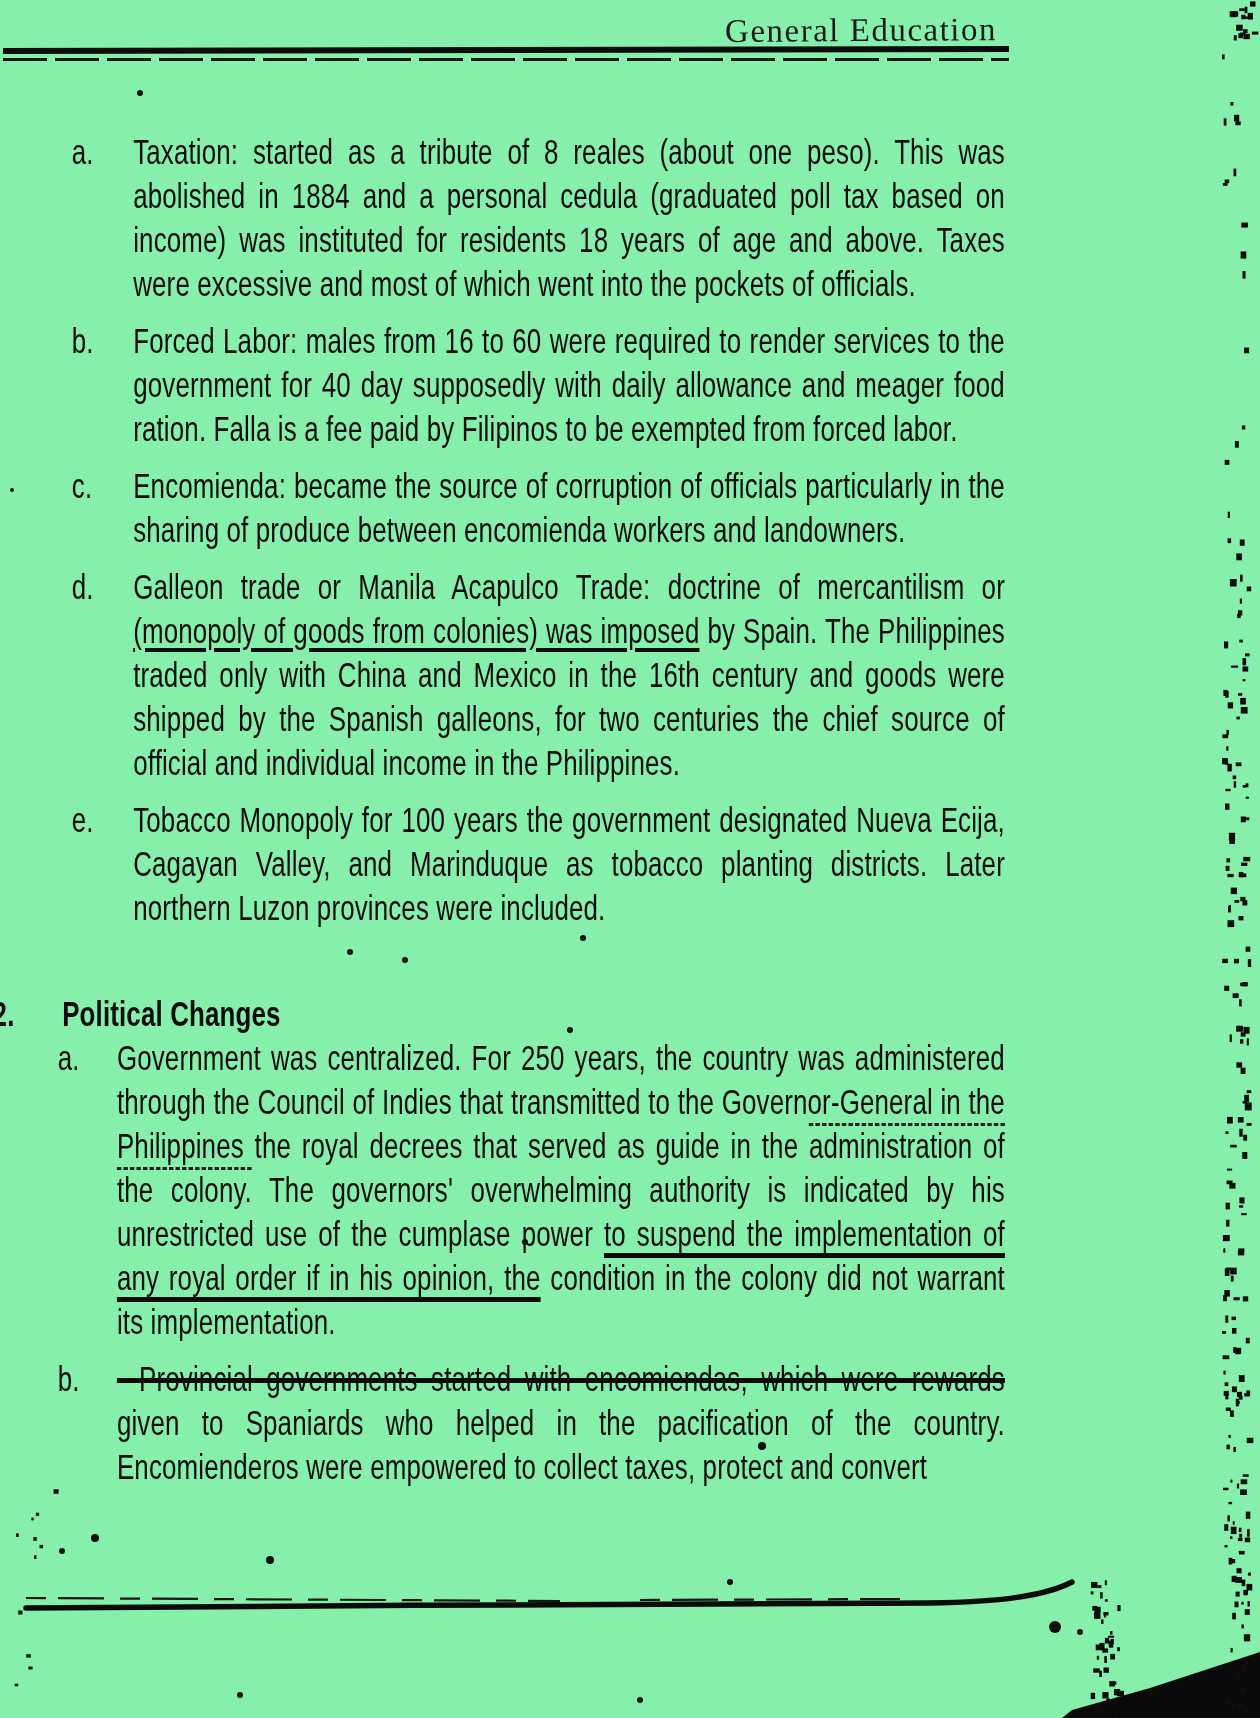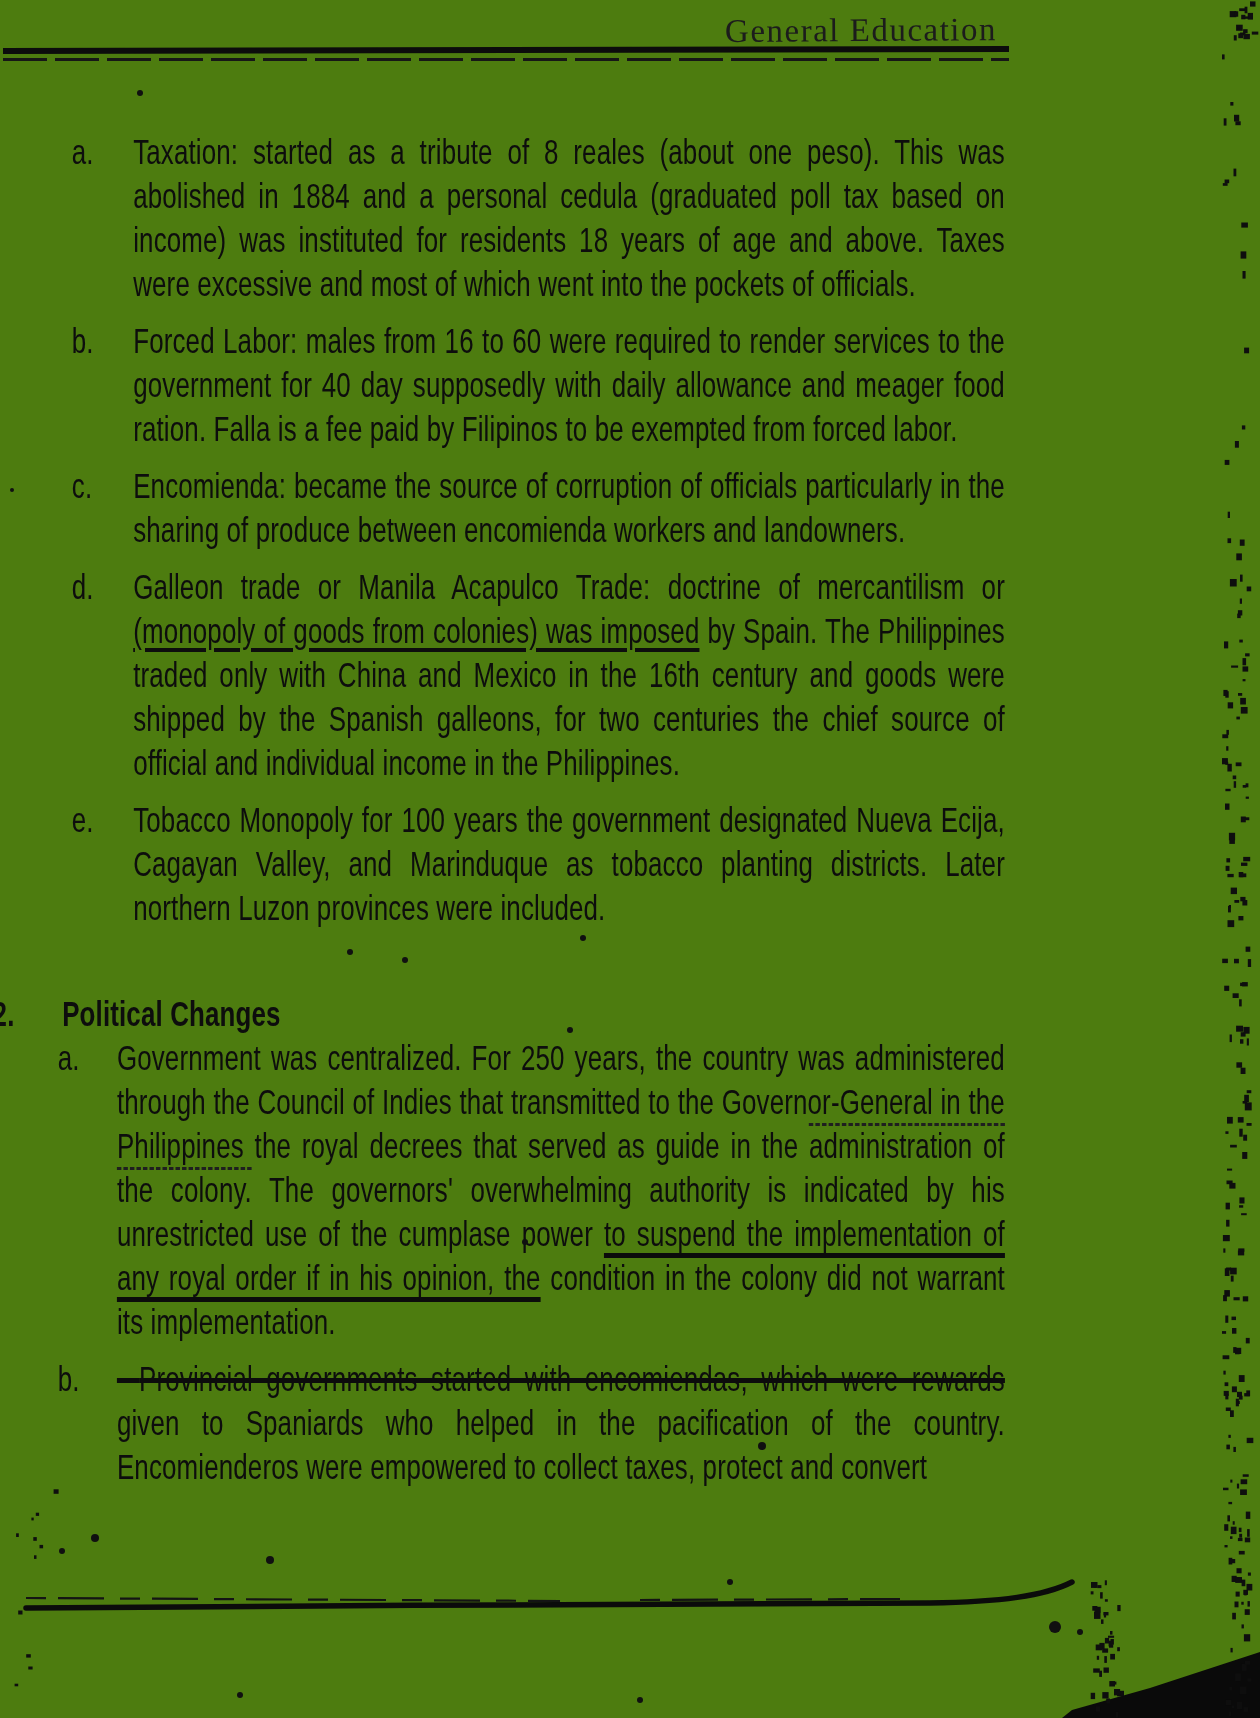--- a/index.html
+++ b/index.html
@@ -1,18 +1,18 @@
 <!DOCTYPE html>
 <html><head>
 <meta charset="utf-8">
 <style>
   html,body { margin:0; padding:0; background:#888; }
   .page {
     position:relative; width:1260px; height:1718px; margin:0 auto;
-    background:#4d7c0f; overflow:hidden;
+    background:#86efac; overflow:hidden;
     font-family:"Liberation Sans","DejaVu Sans",sans-serif;
     color:#0d0d0d;
   }
 
   
   .header-title {
     position:absolute; top:12px; right:263px;
     font-family:"Liberation Serif","DejaVu Serif",serif;
     font-size:33px; letter-spacing:1.5px; color:#1c1c1c;
     transform:rotate(-0.4deg);

